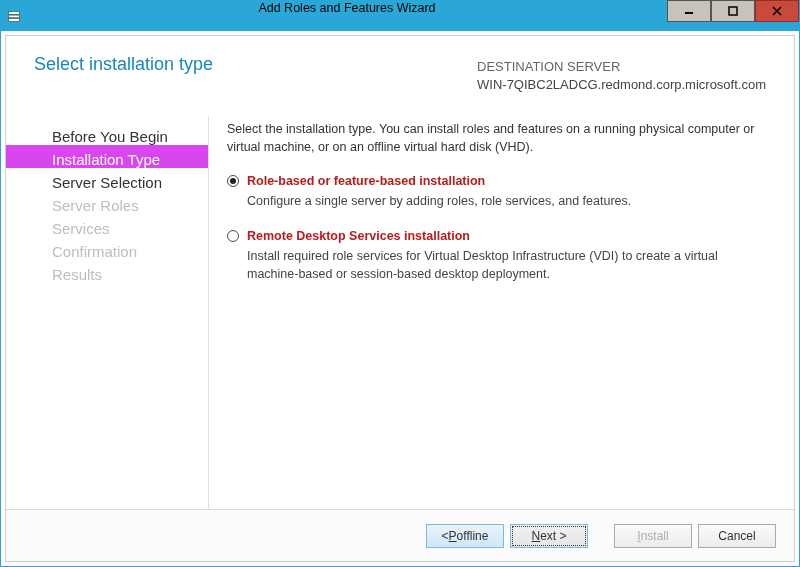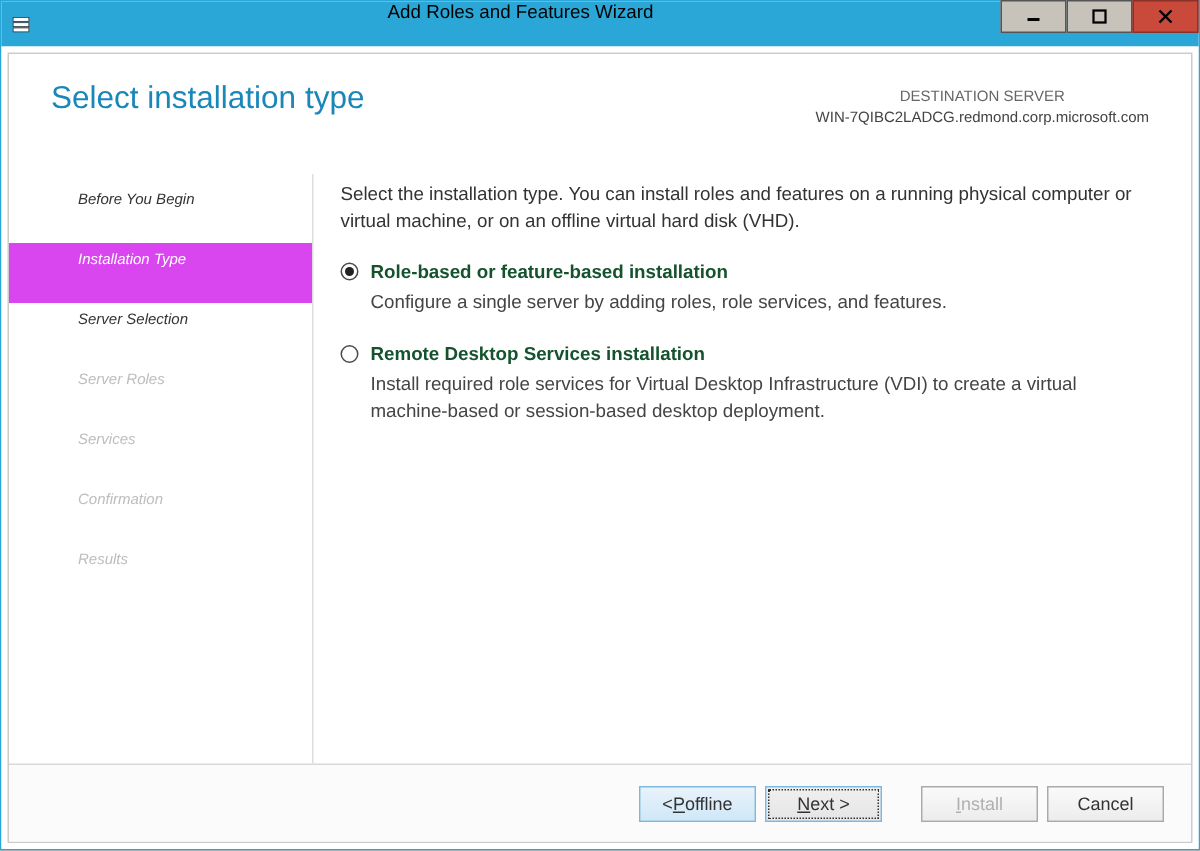--- a/index.html
+++ b/index.html
@@ -62,53 +62,52 @@
     display: flex;
     flex-direction: column;
   }
   .header-row {
     display: flex;
     padding: 18px 28px 10px 28px;
     align-items: flex-start;
     min-height: 80px;
   }
   .page-title {
-    font-size: 21px;
+    font-size: 18px;
     font-weight: 300;
     color: #1a87b9;
     flex: 1;
   }
   .dest-block {
-    text-align: center;
-    font-size: 10px;
+    text-align: left;
+    font-size: 13px;
     color: #555;
     padding-top: 4px;
     line-height: 1.4;
   }
   .dest-block .dest-label { color: #666; }
   .dest-block .dest-name { color: #444; }
   .body-row {
     flex: 1;
     display: flex;
     padding: 0 12px 0 0;
   }
   .sidebar {
     width: 175px;
     padding: 6px 0 0 0;
     border-right: 1px solid #ddd;
     margin-left: 28px;
   }
   .step {
-    font-size: 10px;
-    padding: 6px 10px 23px 18px;
+    font-size: 15px;
+    padding: 6px 10px 0 18px;
     color: #333;
     cursor: pointer;
     margin-left: -28px;
     padding-left: 46px;
-    font-style: italic;
   }
   .step.selected {
     background: #d946ef;
     color: #fff;
   }
   .step.disabled { color: #bdbdbd; cursor: default; }
   .main {
     flex: 1;
     padding: 4px 14px 0 18px;
     font-size: 12.5px;
@@ -128,21 +127,21 @@
     margin-top: 3px;
     margin-right: 8px;
     display: flex; align-items: center; justify-content: center;
     flex-shrink: 0;
     background:#fff;
   }
   .radio-inner {
     width: 6px; height: 6px; border-radius: 50%; background: #222;
   }
   .opt-body { flex: 1; }
-  .opt-title { font-weight: 700; color:#14532d; }
+  .opt-title { font-weight: 700; color:#b91c1c; }
   .opt-desc { color: #444; margin-top: 2px; }
   .footer {
     height: 52px;
     border-top: 1px solid #d9d9d9;
     display: flex;
     align-items: center;
     justify-content: flex-end;
     padding: 0 18px;
     gap: 6px;
     background: #fbfbfb;

